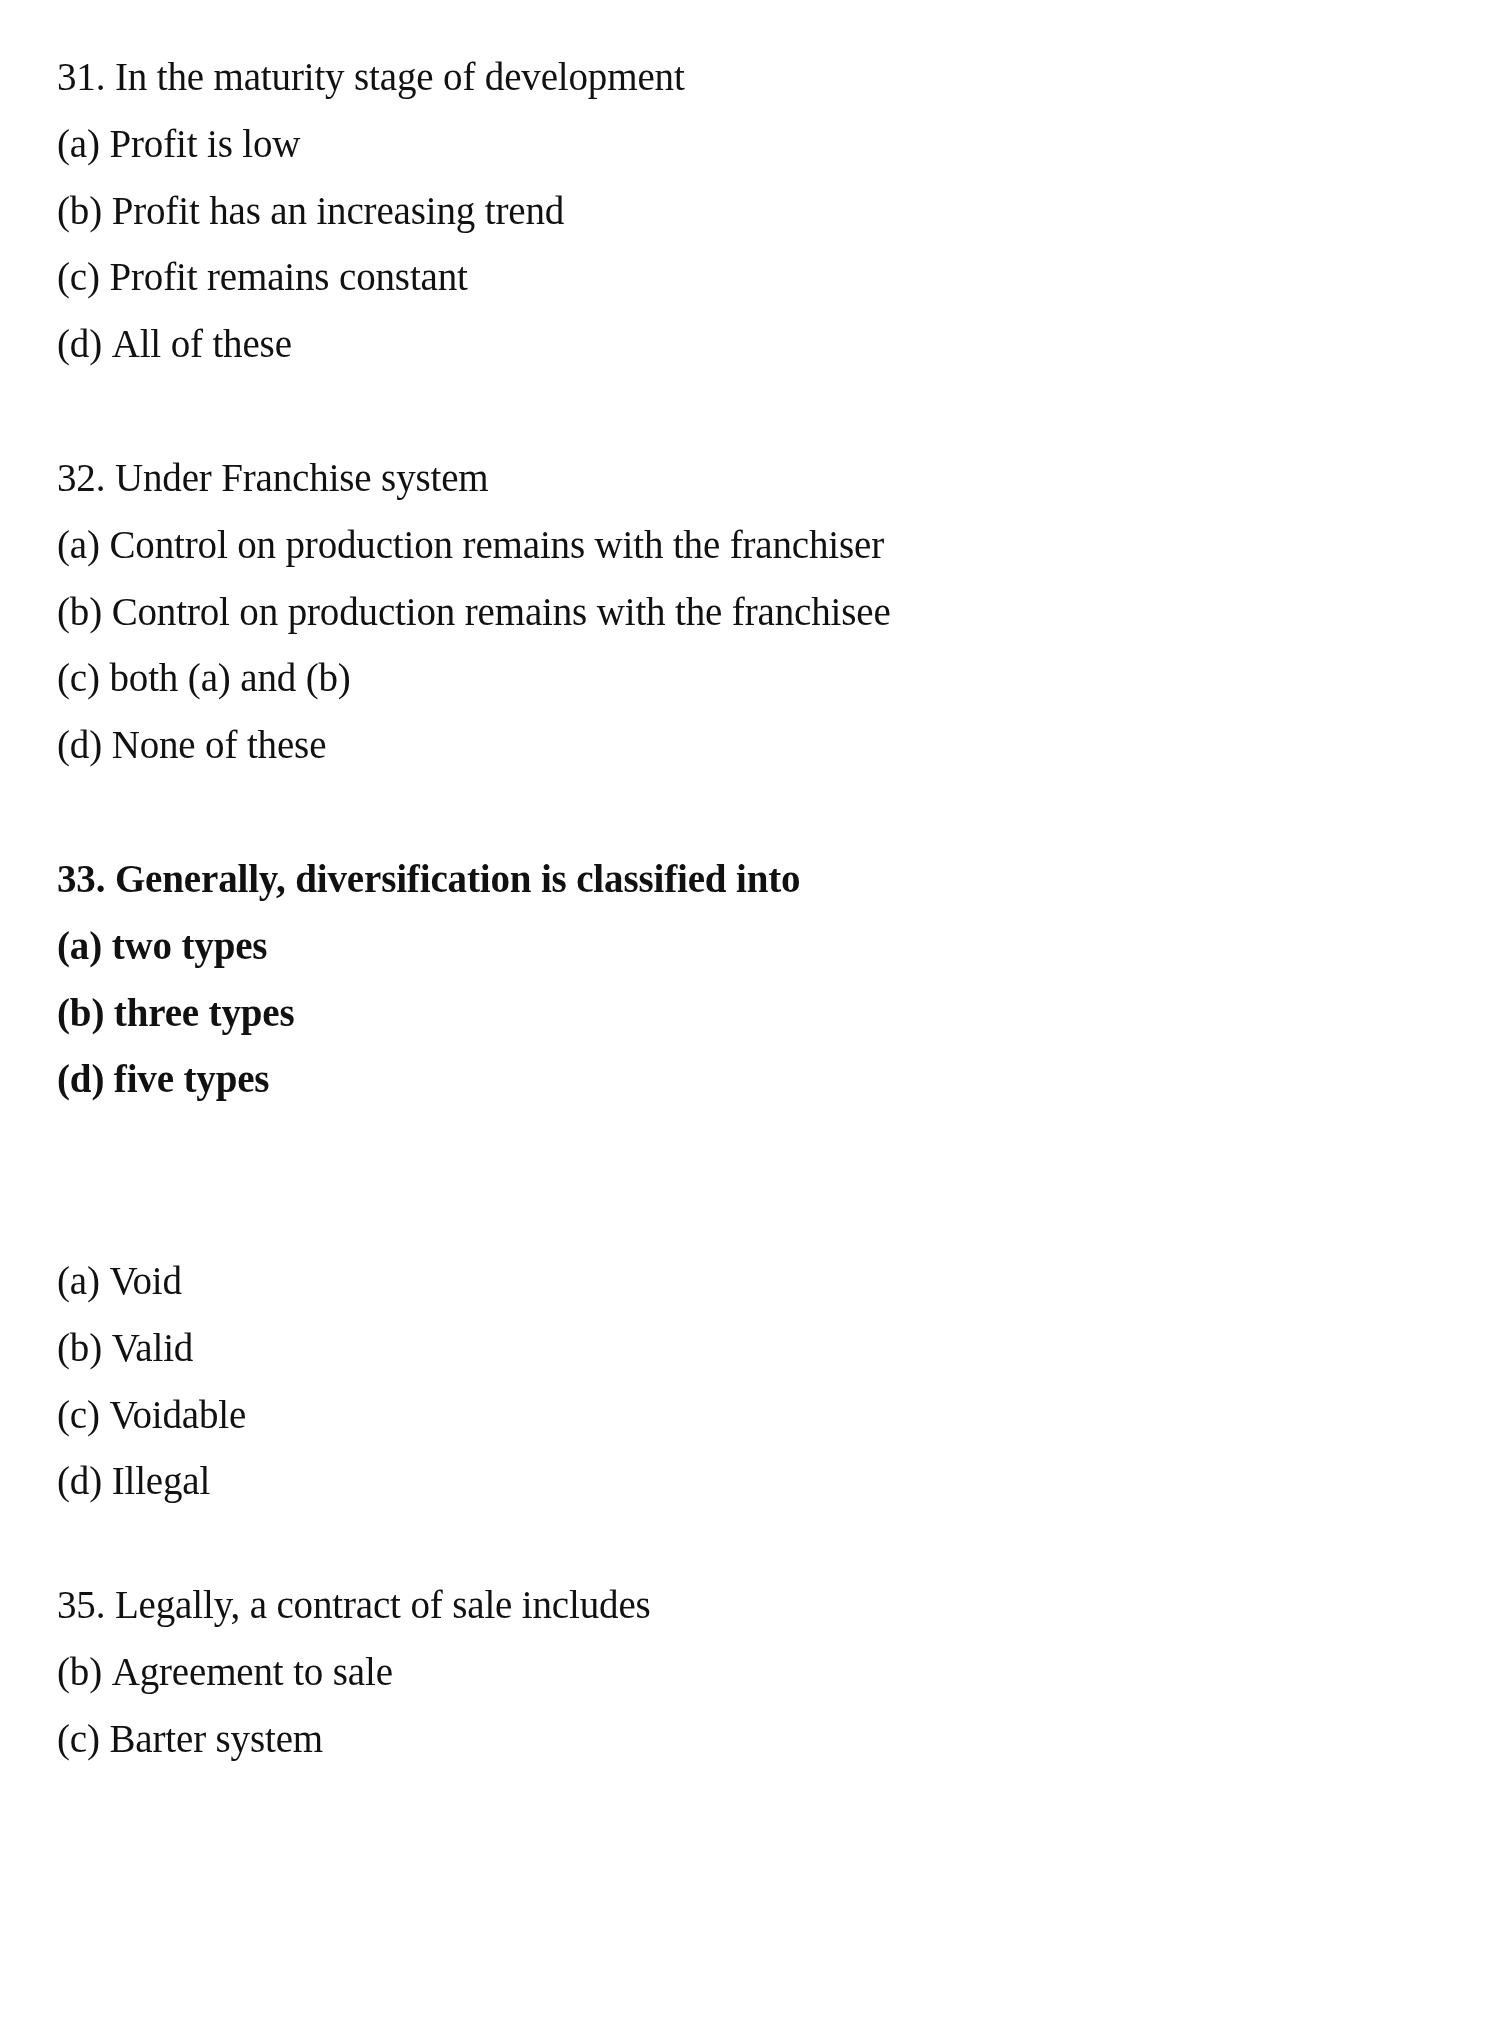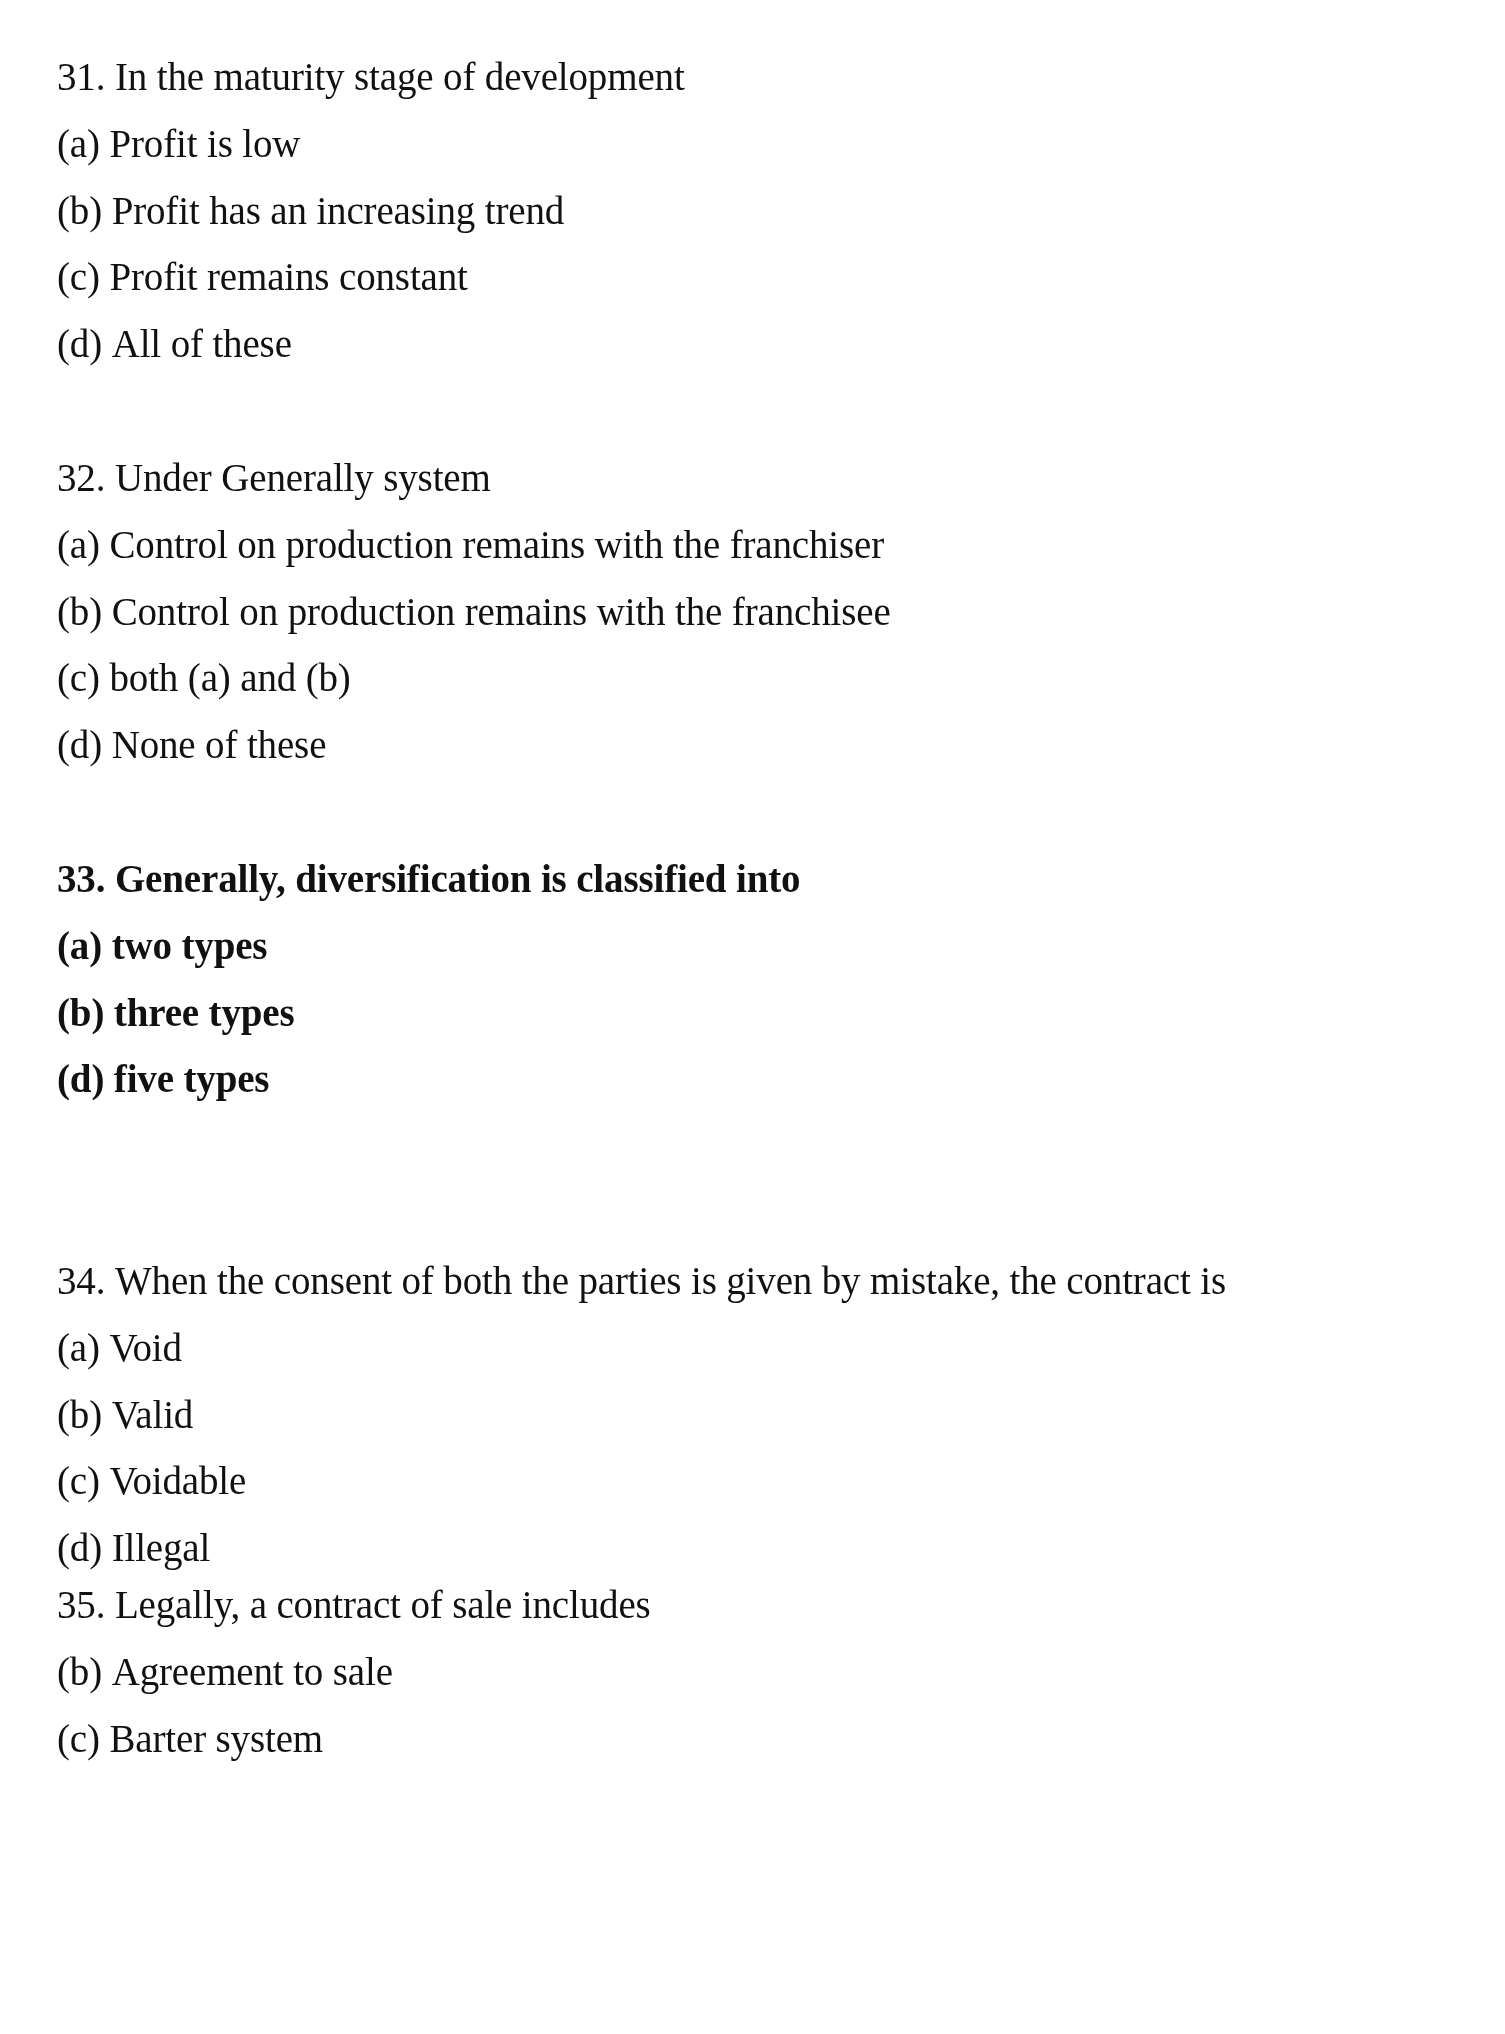--- a/index.html
+++ b/index.html
@@ -65,21 +65,21 @@
     </div>
     <div class="line">
       <span class="text">(d)</span>
       <span class="text">All of these</span>
     </div>
   </div>
 
   <div class="question" style="top:456px;">
     <div class="line">
       <span class="text">32.</span>
-      <span class="text">Under Generally system</span>
+      <span class="text">Under Franchise system</span>
     </div>
     <div class="line">
       <span class="text">(a)</span>
       <span class="text">Control on production remains with the franchiser</span>
     </div>
     <div class="line">
       <span class="text">(b)</span>
       <span class="text">Control on production remains with the franchisee</span>
     </div>
     <div class="line">
@@ -106,24 +106,20 @@
       <span class="text">three types</span>
     </div>
     <div class="line">
       <span class="text">(d)</span>
       <span class="text">five types</span>
     </div>
   </div>
 
   <div class="question" style="top:1259px;">
     <div class="line">
-      <span class="text">34.</span>
-      <span class="text">When the consent of both the parties is given by mistake, the contract is</span>
-    </div>
-    <div class="line">
       <span class="text">(a)</span>
       <span class="text">Void</span>
     </div>
     <div class="line">
       <span class="text">(b)</span>
       <span class="text">Valid</span>
     </div>
     <div class="line">
       <span class="text">(c)</span>
       <span class="text">Voidable</span>

